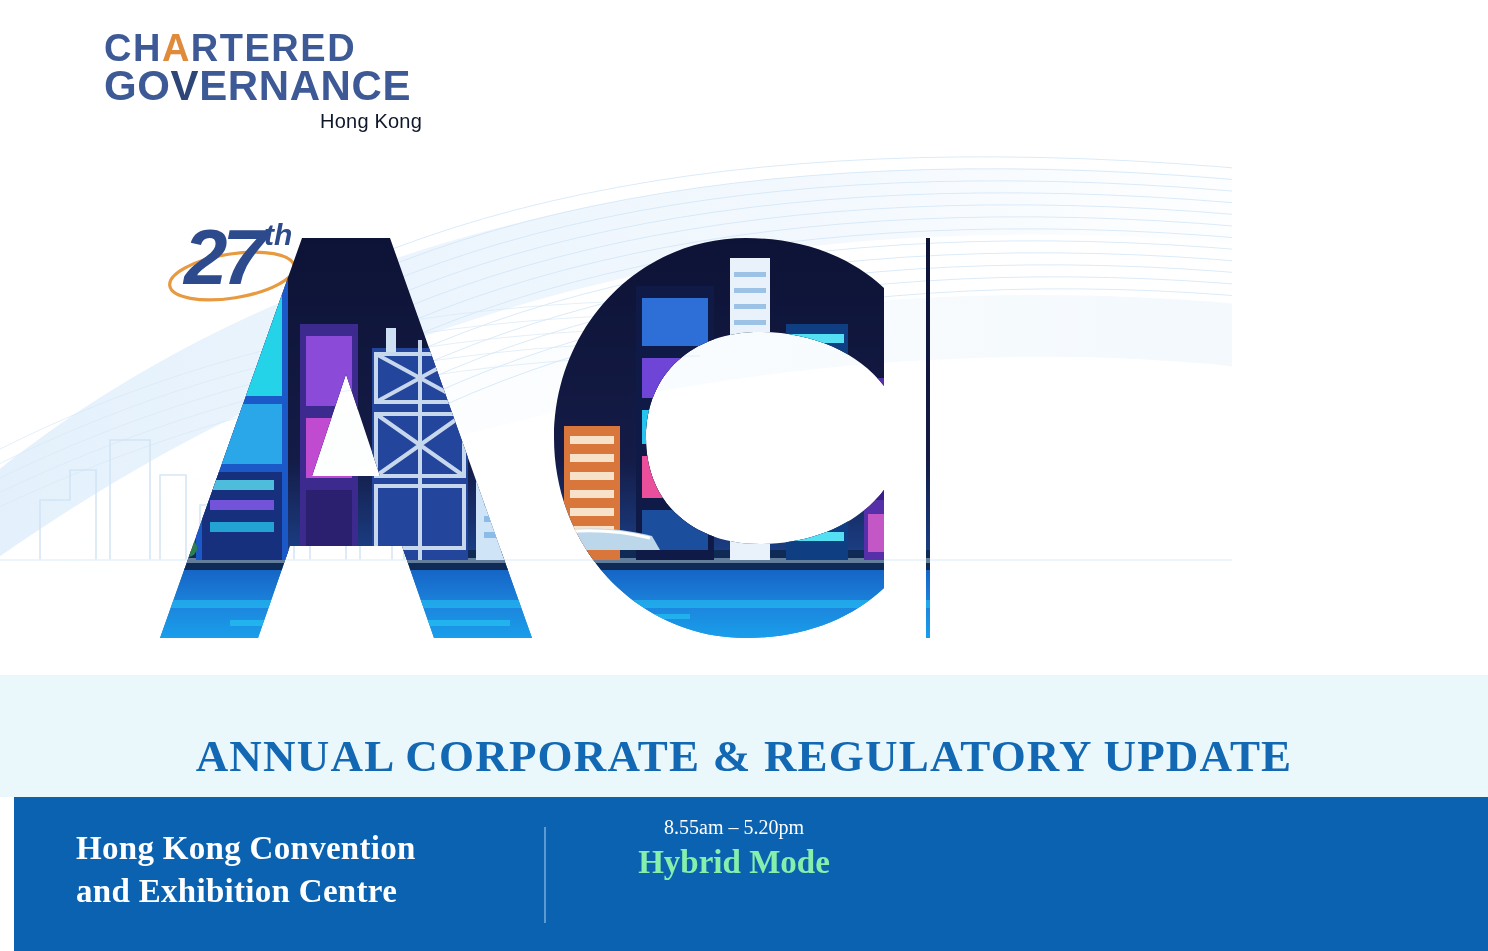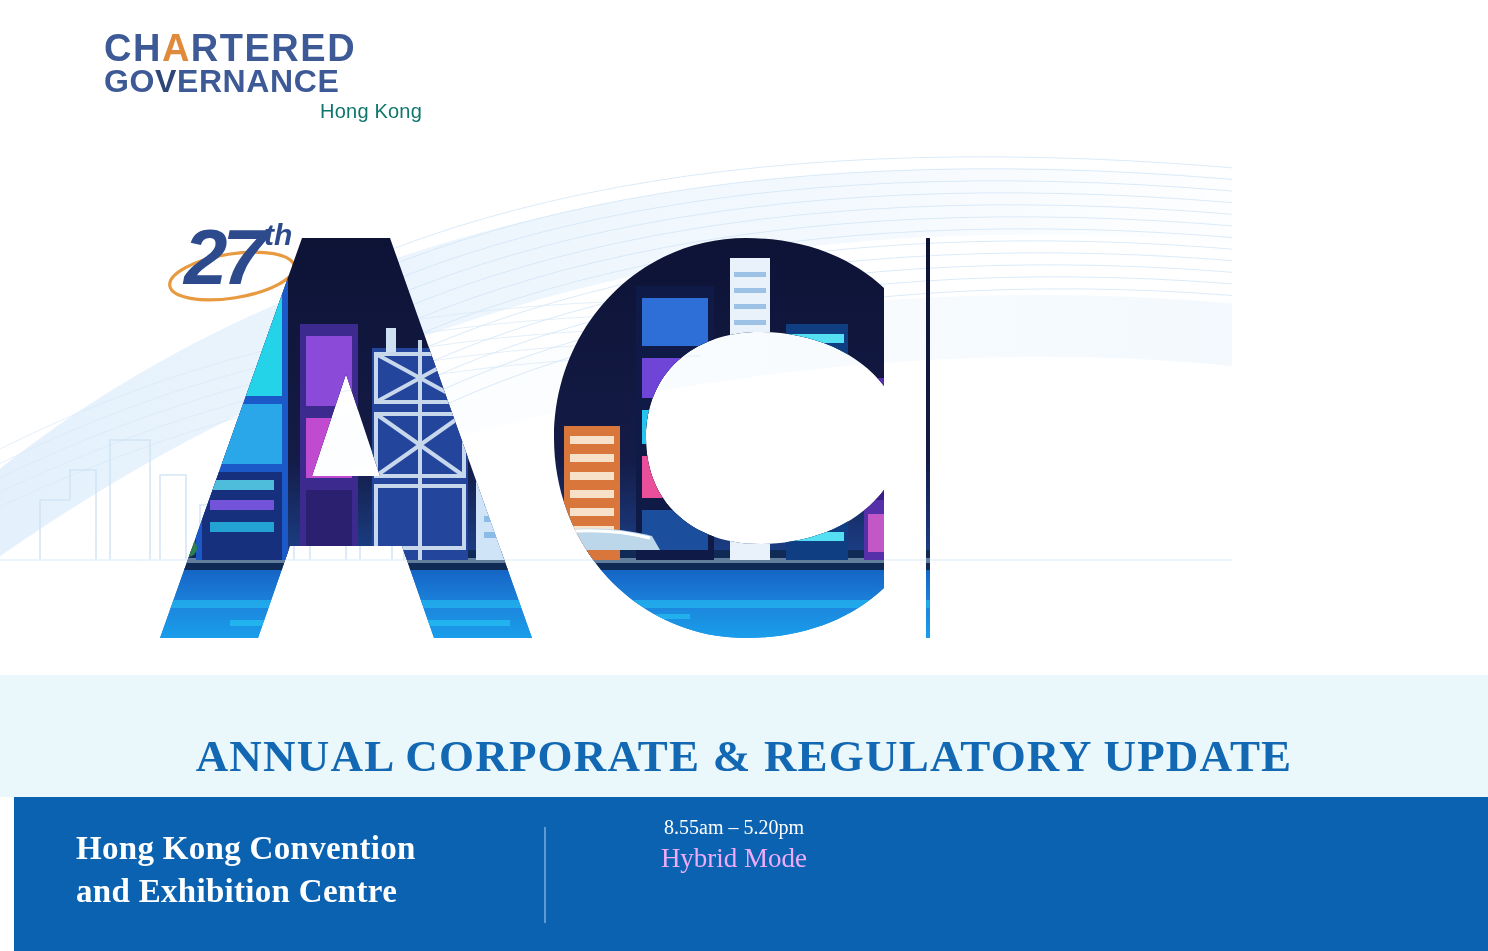--- a/index.html
+++ b/index.html
@@ -31,23 +31,23 @@
     user-select:none;
   }
   .logo-line {
     font-weight:bold;
     color:#3d5a96;
     letter-spacing:1px;
     line-height:0.95;
     white-space:nowrap;
   }
   #logo-line1 { font-size:38px; letter-spacing:1.5px; }
-  #logo-line2 { font-size:32px; letter-spacing:0.6px; }
+  #logo-line2 { font-size:42px; letter-spacing:0.6px; }
   #logo-sub {
-    text-align:right; color:#0f766e; font-size:20px;
+    text-align:right; color:#0f172a; font-size:20px;
     margin-top:4px; padding-right:2px; letter-spacing:0.2px;
   }
   .chev-o { color:#e08a3c; }
   .chev-d { color:#2e4677; }
 
   
   #badge {
     position:absolute; left:160px; top:212px; width:160px; height:100px;
   }
   #badge svg { position:absolute; left:0; top:0; }
@@ -108,21 +108,21 @@
   }
   #when {
     position:absolute; left:560px; top:18px; width:320px;
     text-align:center;
     font-family:"Liberation Serif", serif;
     color:#ffffff;
   }
   #when .line { line-height:1.28; white-space:nowrap; }
   #when-date { font-size:30px; }
   #when-time { font-size:20px; }
-  #when-mode { font-size:27px; color:#f0abfc; font-weight:normal; }
+  #when-mode { font-size:33px; color:#86efac; font-weight:bold; }
 </style>
 </head>
 <body>
 
 <div id="poster">
 
   <div id="hero">
 
     <svg class="bg-svg" viewBox="0 0 1488 675" preserveAspectRatio="none" aria-hidden="true">
       <defs>

